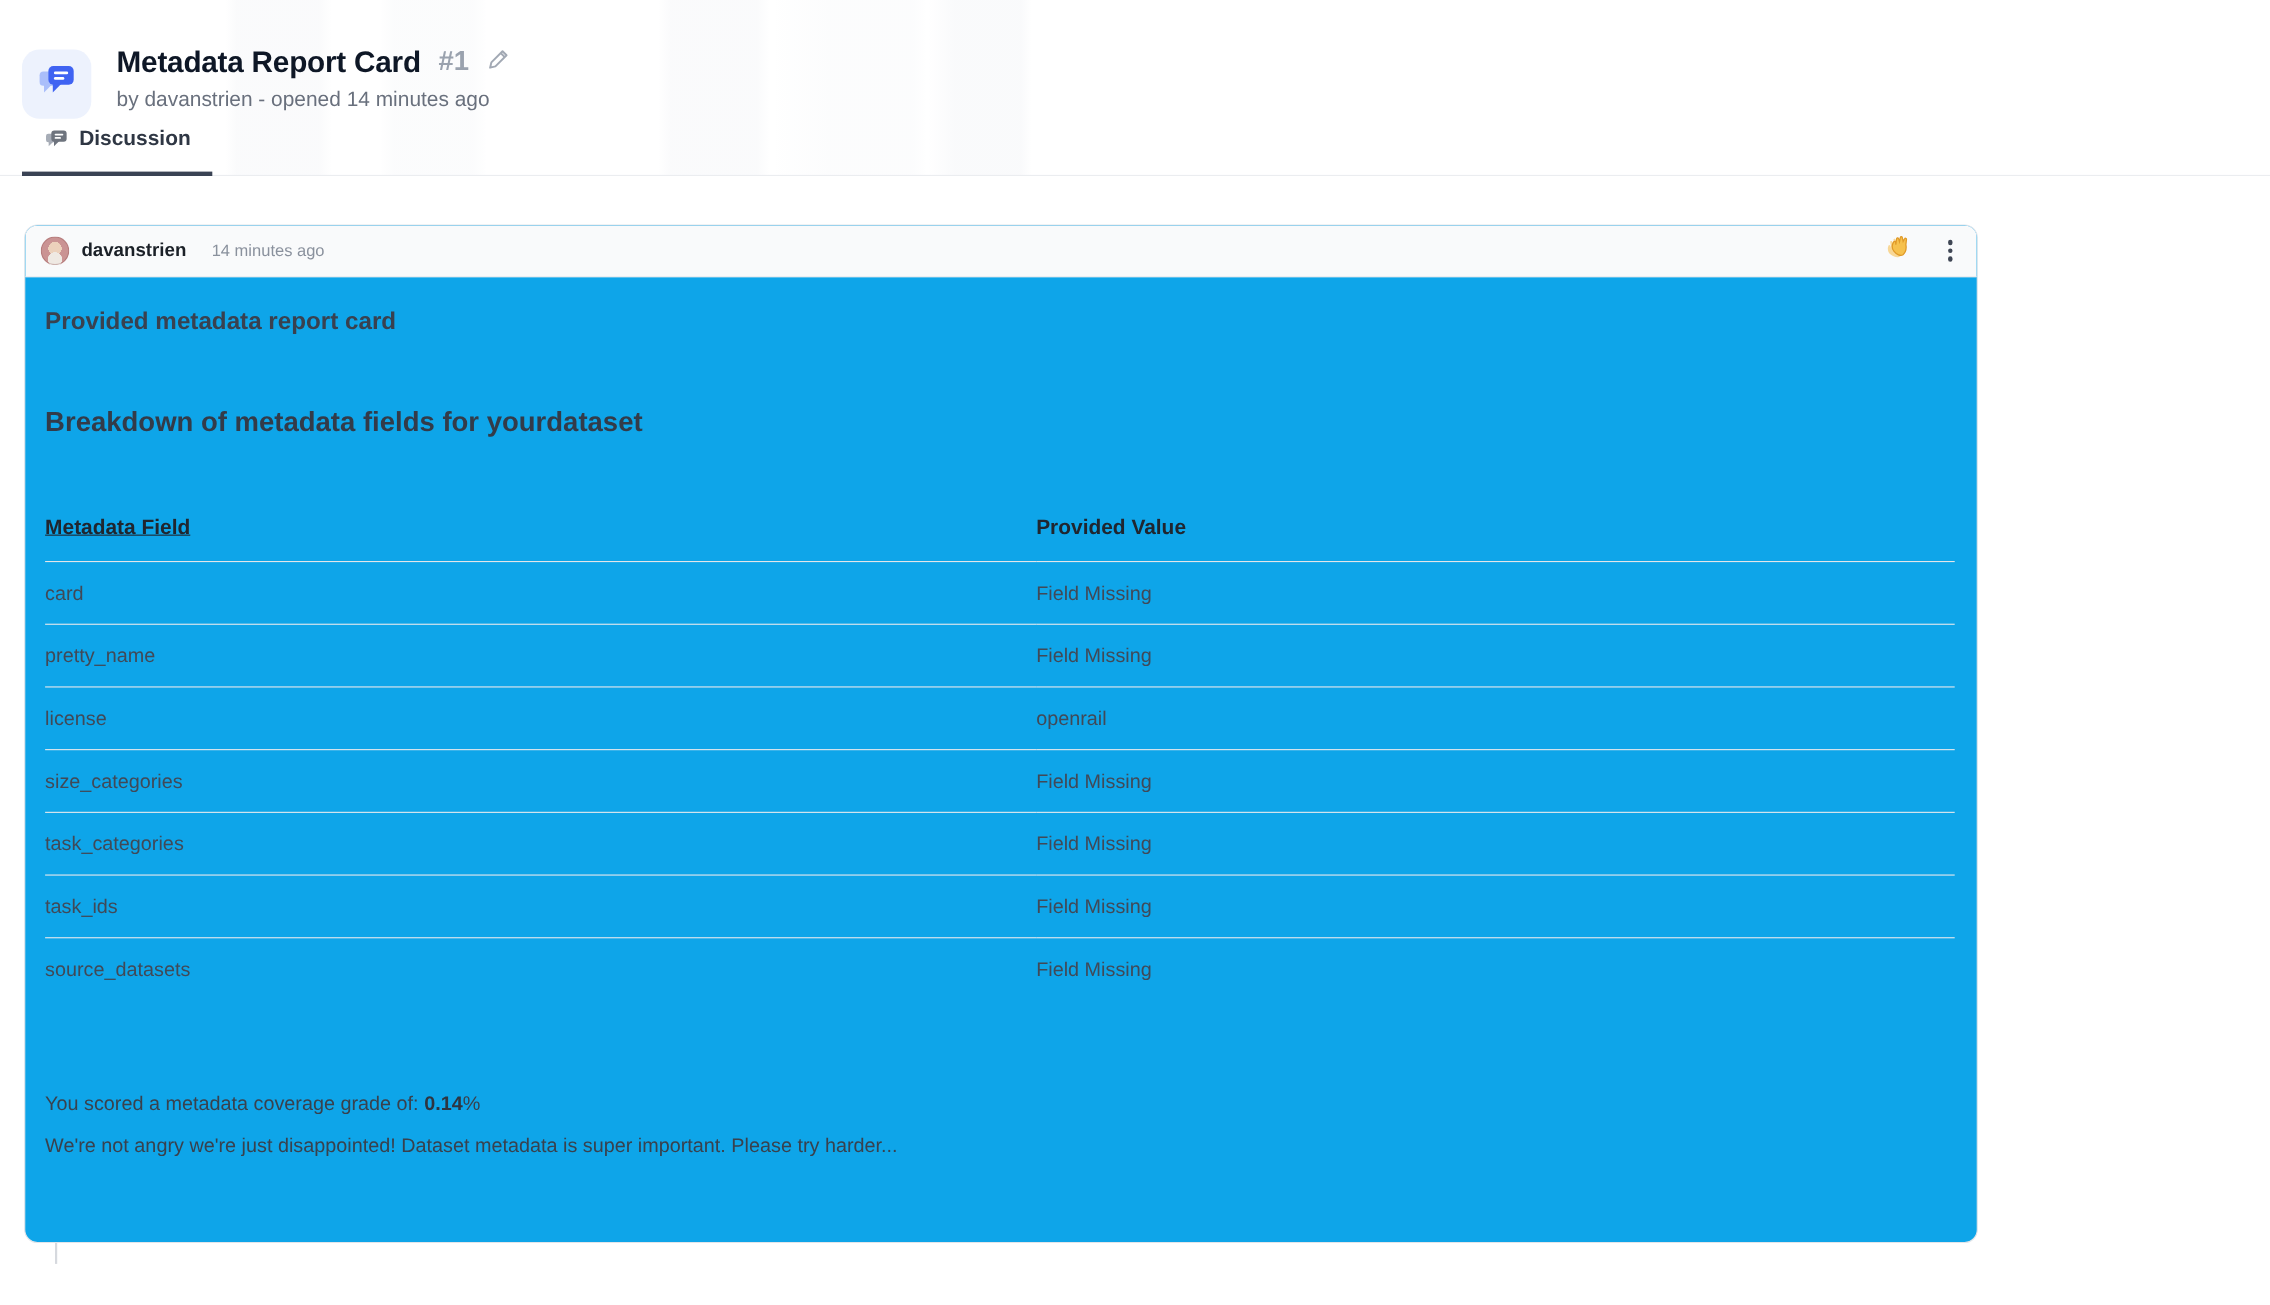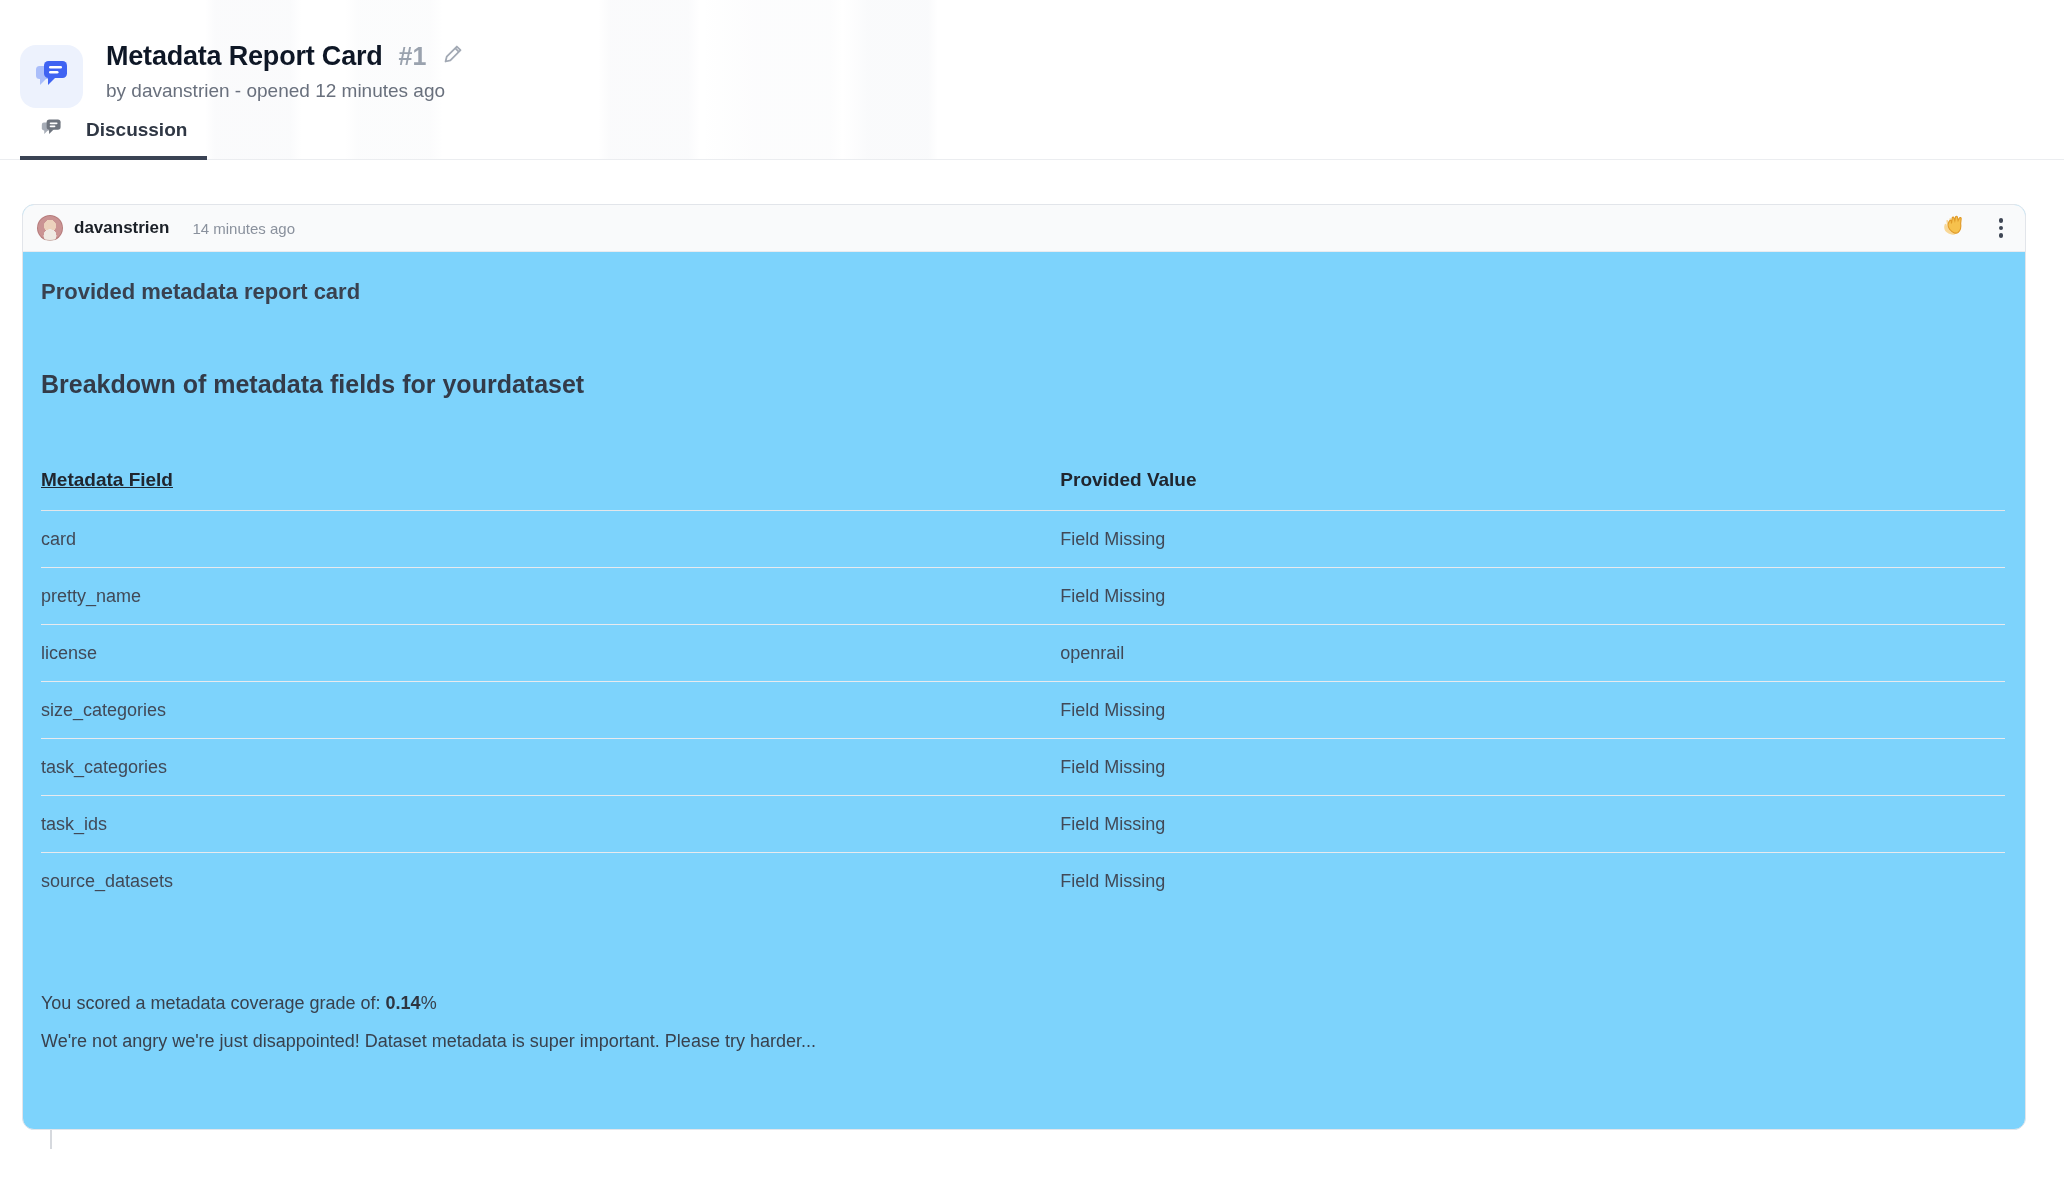--- a/index.html
+++ b/index.html
@@ -25,27 +25,27 @@
   .thread-icon-tile { width: 63px; height: 63px; border-radius: 16px; background: #edf2fd;
     display: flex; align-items: center; justify-content: center; flex: none; }
   .title-block { margin-left: 23px; }
   .title-row { display: flex; align-items: center; margin-top: -4px; }
   .page-title { font-size: 27px; font-weight: bold; color: #0e1726; letter-spacing: -0.2px; }
   .issue-number { font-size: 25px; font-weight: 600; color: #9aa2ae; margin-left: 16px; }
   .edit-icon-btn { margin-left: 16px; display: inline-flex; cursor: pointer; }
   .byline { margin-top: 8px; font-size: 19px; color: #69707d; }
 
   .tabs-bar { position: absolute; left: 20px; bottom: -1px; display: flex; }
-  .tab { display: flex; align-items: center; gap: 23px; padding: 0 20px 13px 20px;
+  .tab { display: flex; gap: 9px; padding: 0 20px 13px 20px;
     border-bottom: 4px solid #3a4354; cursor: pointer; }
   .tab-label { font-size: 19px; font-weight: bold; color: #2f3744; }
 
   
-  .comment-card { position: relative; margin: 44px 0 0 22px; width: 2004px; height: 926px;
-    background: #7dd3fc; border: 1px solid #e2e5ea; border-radius: 12px; overflow: hidden; }
+  .comment-card { position: relative; margin: 44px 0 0 22px; width: 1776px; height: 926px;
+    background: #0ea5e9; border: 1px solid #e2e5ea; border-radius: 12px; overflow: hidden; }
   .comment-header { display: flex; align-items: center; height: 47px; background: #f9fafb;
     border-bottom: 1px solid #e9ebef; padding: 0 20px 0 14px; }
   .avatar { width: 26px; height: 26px; border-radius: 50%; flex: none; cursor: pointer;
     background:
       radial-gradient(circle at 50% 80%, #efe9e3 0 26%, rgba(0,0,0,0) 27%),
       radial-gradient(circle at 50% 42%, #ecd1bc 0 30%, rgba(0,0,0,0) 31%),
       radial-gradient(circle, #ca9393 0 100%);
     box-shadow: inset 0 0 0 1px rgba(140,80,80,.35); }
   .comment-author { margin-left: 11px; font-size: 17px; font-weight: bold; color: #1b2027; cursor: pointer; }
   .comment-time { margin-left: 23px; font-size: 15px; color: #8a919d; }
@@ -103,21 +103,21 @@
         <span class="issue-number">#1</span>
         <span class="edit-icon-btn">
           <span>
             <svg width="23" height="23" viewBox="0 0 22 22">
               <path d="M14.2 3.4l3.5 3.5L8 16.6l-4.6 1.1 1.1-4.6z" fill="none" stroke="#a2a9b4" stroke-width="1.7" stroke-linejoin="round"></path>
               <path d="M12.6 5l3.5 3.5" fill="none" stroke="#a2a9b4" stroke-width="1.7"></path>
             </svg>
           </span>
         </span>
       </div>
-      <div class="byline">by davanstrien - opened 12 minutes ago</div>
+      <div class="byline">by davanstrien - opened 14 minutes ago</div>
     </div>
   </div>
 
   <div class="tabs-bar">
     <div class="tab">
       <span>
         <svg width="23" height="22" viewBox="0 0 38 36">
           <g fill="#a7adb7">
             <rect x="3" y="9" width="17" height="13" rx="3.5"></rect>
             <path d="M7 21 v7 l7-7z"></path>

